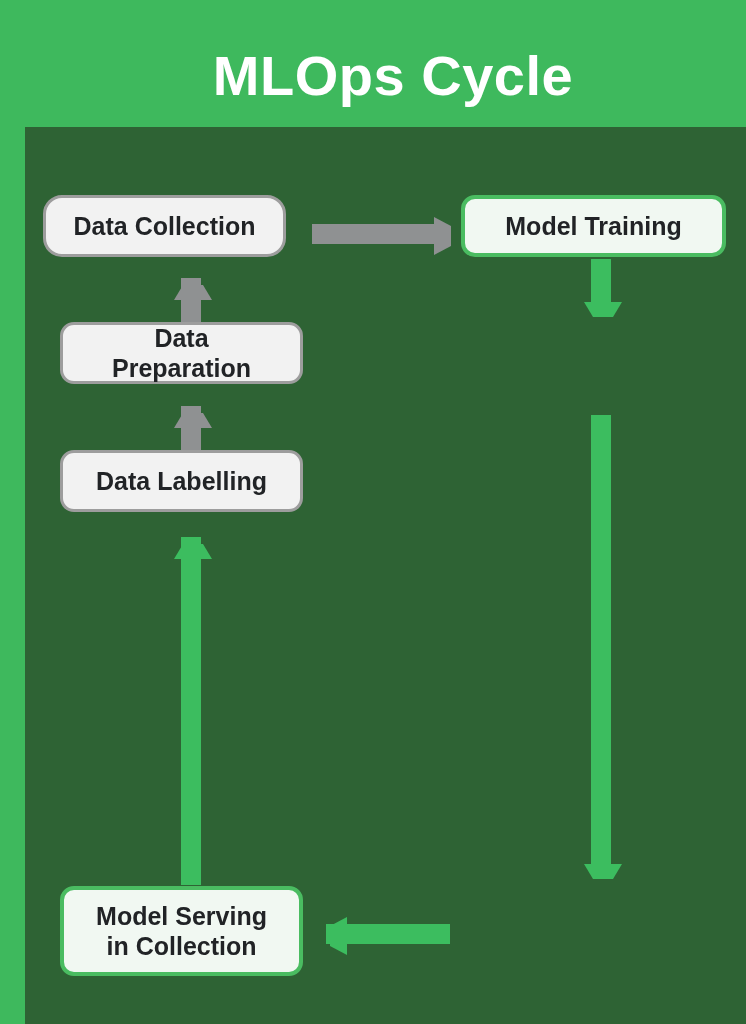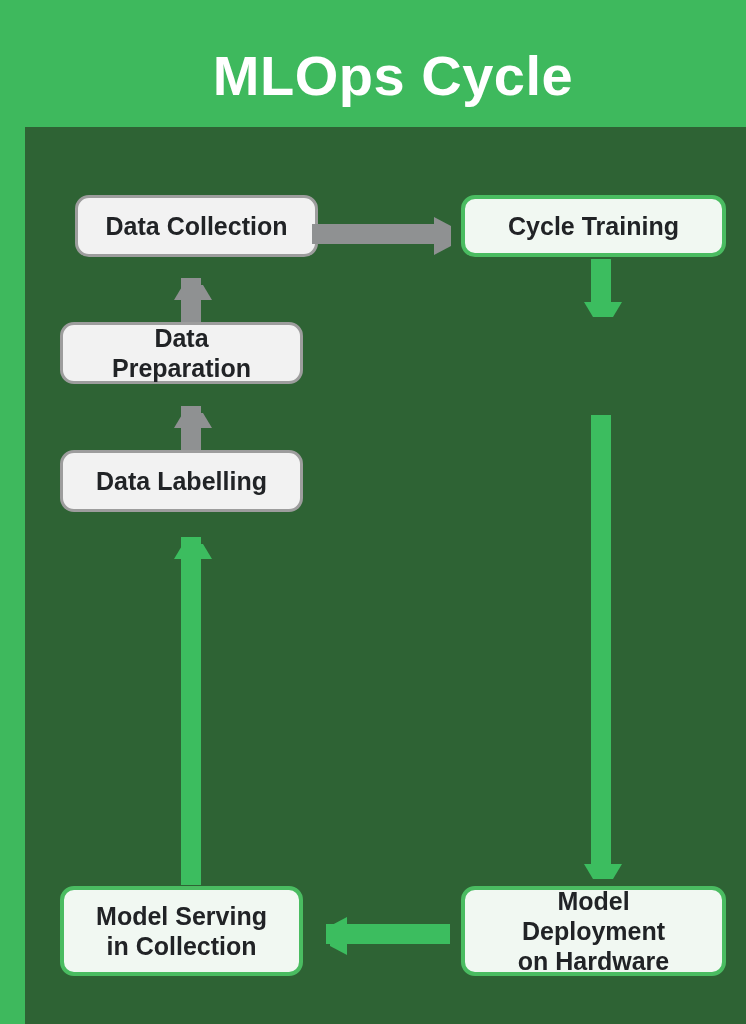--- a/index.html
+++ b/index.html
@@ -54,21 +54,21 @@
   }
   .node.gray {
     background: #f2f2f2;
     border: 3px solid #9d9d9d;
   }
   .node.green {
     background: #f1f8f2;
     border: 4px solid #4abc61;
   }
   
-  #n-data-collection   { left: 50px;  top: 68px;  width: 243px; height: 62px; }
+  #n-data-collection   { left: 18px;  top: 68px;  width: 243px; height: 62px; border-radius: 19px; }
   #n-data-preparation  { left: 35px;  top: 195px; width: 243px; height: 62px; justify-content: flex-end; }
   #n-data-labelling    { left: 35px;  top: 323px; width: 243px; height: 62px; }
   #n-model-serving     { left: 35px;  top: 759px; width: 243px; height: 90px; }
   #n-model-training    { left: 436px; top: 68px;  width: 265px; height: 62px; }
   #n-version-control   { left: 436px; top: 195px; width: 265px; height: 90px; }
   #n-model-deployment  { left: 436px; top: 759px; width: 265px; height: 90px; }
 
   
   .edge-line { position: absolute; }
   .edge-head { position: absolute; width: 0; height: 0; }
@@ -128,28 +128,24 @@
 
     <div class="node gray" id="n-data-preparation">
       <span>Data Preparation</span>
     </div>
 
     <div class="node gray" id="n-data-labelling">
       <span>Data Labelling</span>
     </div>
 
     <div class="node green" id="n-model-training">
-      <span>Cycle Training</span>
+      <span>Model Training</span>
     </div>
 
 
-    <div class="node green" id="n-model-deployment">
-      <span>Model Deployment
-on Hardware</span>
-    </div>
 
     <div class="node green" id="n-model-serving">
       <span>Model Serving
 in Collection</span>
     </div>
 
     <div>
       <div class="edge-line gray-e" id="e1-line"></div>
       <div class="edge-head" id="e1-head"></div>
     </div>

